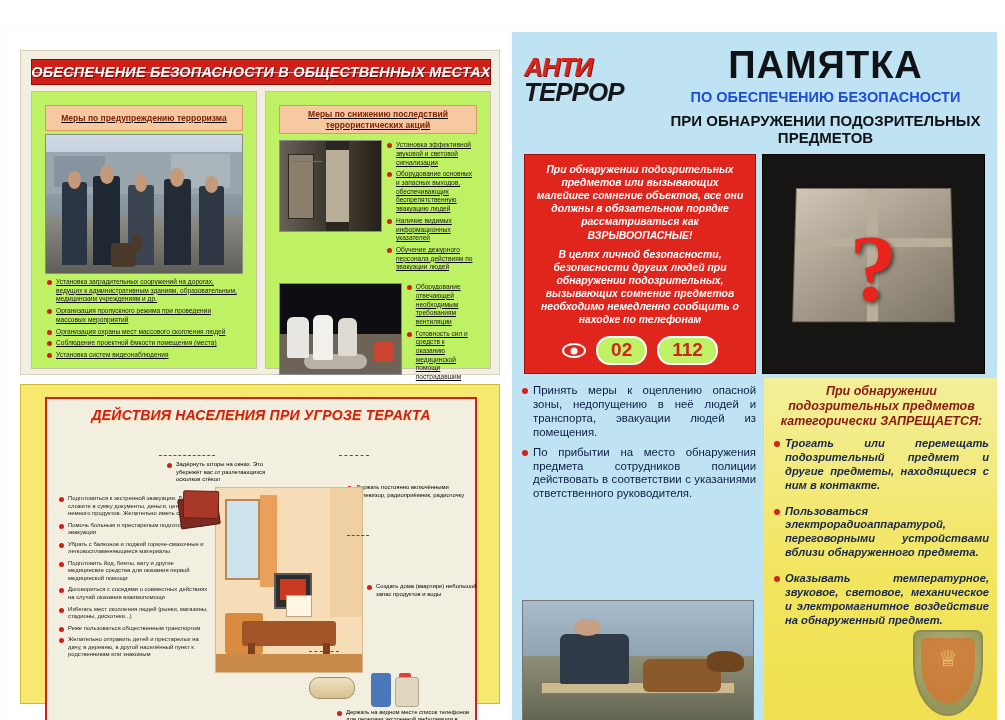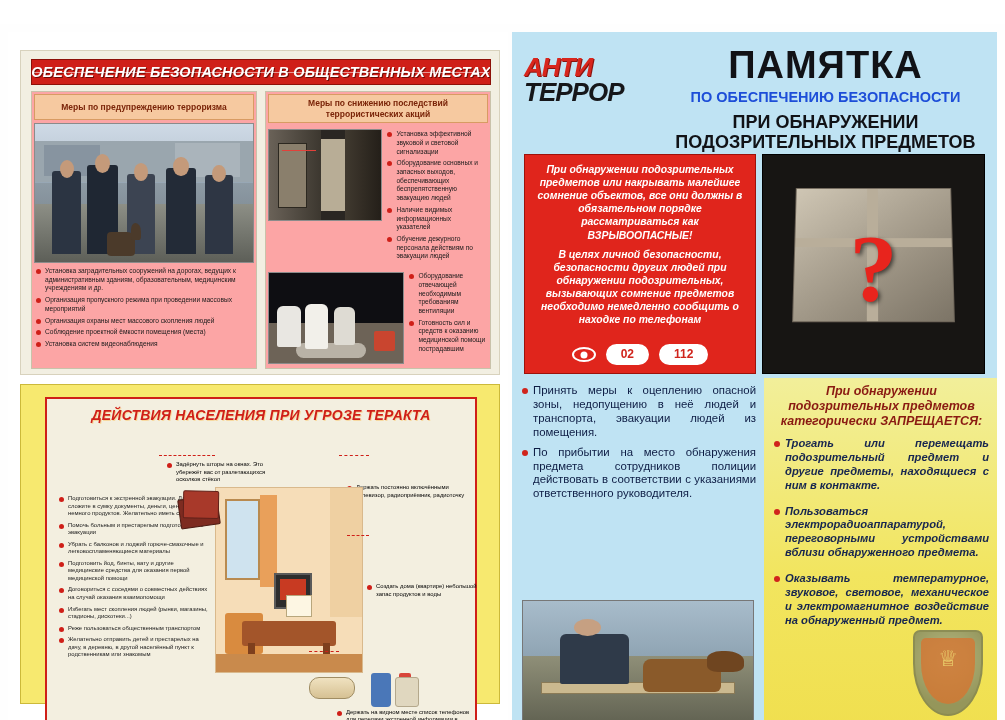--- a/index.html
+++ b/index.html
@@ -59,24 +59,25 @@
   }
   .ul-cols {
     position: absolute;
     left: 10px; top: 40px;
     width: 460px; height: 278px;
     display: flex;
     gap: 8px;
   }
   .ul-col {
     flex: 1;
-    background: #fca5a5;
+    background: #bef264;
     border: 1px solid #c9c2aa;
     position: relative;
-    padding: 2px;
+    padding: 13px;
+    text-decoration: underline;
   }
   .ul-col-head {
     background: #f6c9a0;
     border: 1px solid #d89b63;
     color: #7a2408;
     font-size: 8.5px;
     font-weight: bold;
     text-align: center;
     padding: 3px 2px;
     line-height: 1.25;
@@ -297,21 +298,21 @@
   }
   .pamyatka h2 {
     margin: 5px 0 0 0;
     font-size: 14.5px;
     font-weight: bold;
     color: #1d4ed8;
     line-height: 1.15;
   }
   .pamyatka h3 {
     margin: 6px 0 0 0;
-    font-size: 18px;
+    font-size: 15px;
     font-weight: bold;
     color: #111216;
     line-height: 1.15;
   }
 
   .red-box {
     position: absolute;
     left: 12px; top: 122px;
     width: 232px; height: 220px;
     background: #e0251c;
@@ -328,25 +329,25 @@
     text-align: center;
   }
   .red-box p.second { margin-top: 6px; }
   .phones {
     position: absolute;
     left: 0; right: 0; bottom: 8px;
     display: flex; align-items: center; justify-content: center;
     gap: 10px;
   }
   .phone-pill {
-    background: #ffffff;
+    background: #bef264;
     color: #d0241c;
     border-radius: 14px;
     font-weight: bold;
-    font-size: 12px;
+    font-size: 19px;
     padding: 1px 13px 2px 13px;
     border: 2px solid #ffffff;
   }
   .phone-icon {
     width: 24px; height: 15px;
     border: 2px solid #ffffff;
     border-radius: 50%;
     position: relative;
   }
   .phone-icon:after {
@@ -618,21 +619,21 @@
         <div class="anti-black">ТЕРРОР</div>
       </div>
       <div class="pamyatka">
         <h1>ПАМЯТКА</h1>
         <h2>ПО ОБЕСПЕЧЕНИЮ БЕЗОПАСНОСТИ</h2>
         <h3>ПРИ ОБНАРУЖЕНИИ ПОДОЗРИТЕЛЬНЫХ ПРЕДМЕТОВ</h3>
       </div>
     </div>
 
     <div class="red-box">
-      <p>При обнаружении подозрительных предметов или накрывать малейшее сомнение объектов, все они должны в обязательном порядке рассматриваться как ВЗРЫВООПАСНЫЕ!</p>
+      <p>При обнаружении подозрительных предметов или вызывающих малейшее сомнение объектов, все они должны в обязательном порядке рассматриваться как ВЗРЫВООПАСНЫЕ!</p>
       <p class="second">В целях личной безопасности, безопасности других людей при обнаружении подозрительных, вызывающих сомнение предметов необходимо немедленно сообщить о находке по телефонам</p>
       <div class="phones">
         <div class="phone-icon"></div>
         <div class="phone-pill">02</div>
         <div class="phone-pill">112</div>
       </div>
     </div>
 
     <div class="suspect-photo">
       <div class="sp-parcel">

